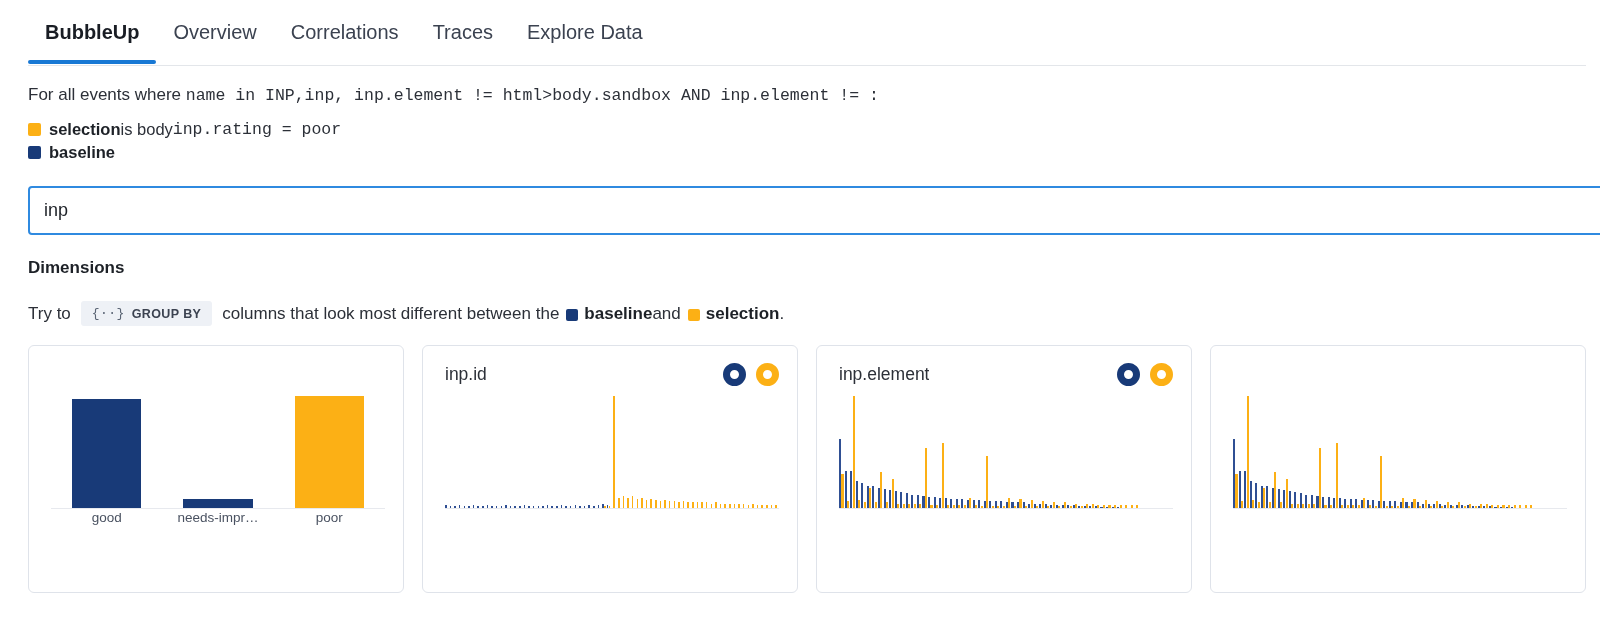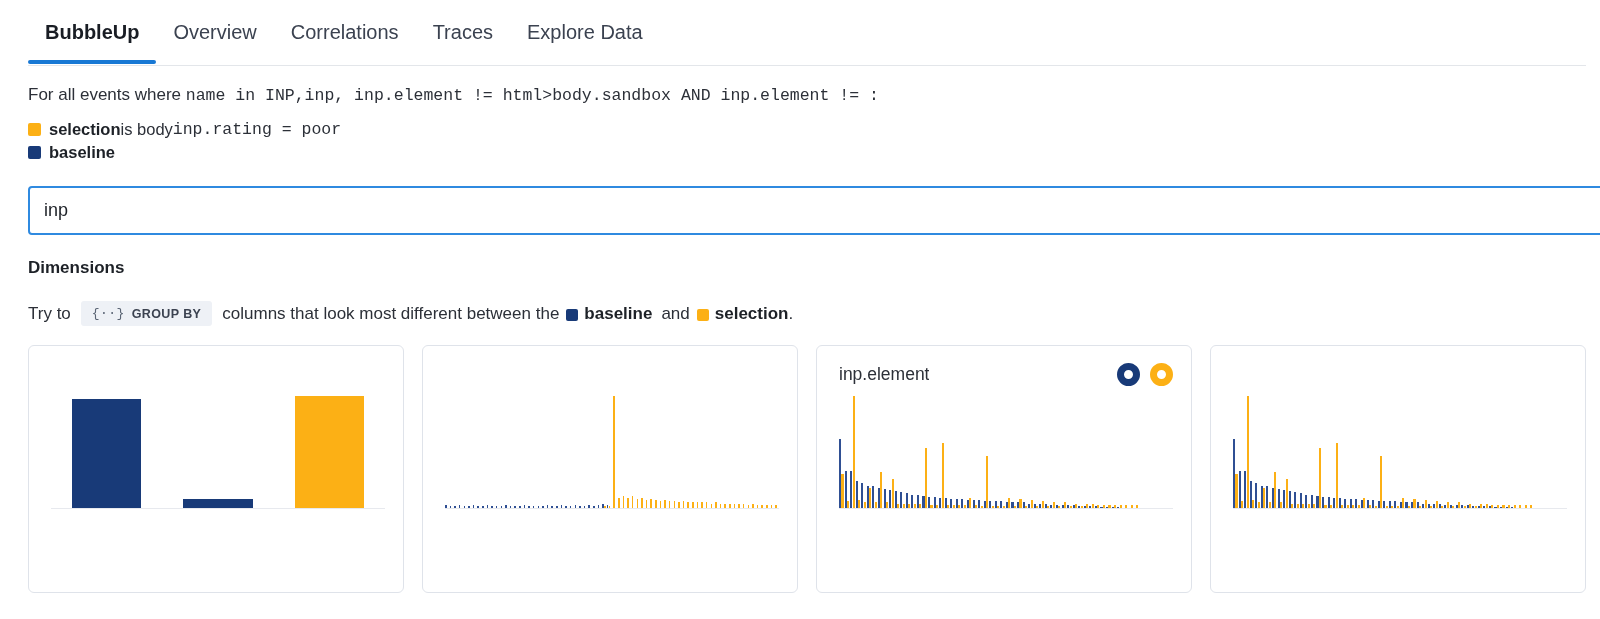--- a/index.html
+++ b/index.html
@@ -77,21 +77,21 @@
   .swatch {
     width: 13px; height: 13px;
     border-radius: 2px;
     margin-right: 8px;
     flex: none;
     display: inline-block;
   }
   .sw-selection { background: #fcb015; }
   .sw-baseline  { background: #183a78; }
   .strong { font-weight: 700; color: #1d2127; }
-  .legend-rest { margin-left: 9px; }
+  .legend-rest { margin-left: 0; }
 
   
   .search-wrap {
     position: absolute;
     left: 28px; top: 186px;
     width: 1596px;
     height: 49px;
   }
   .search-input {
     width: 100%;
@@ -309,23 +309,35 @@
             <div class="cat" style="width: 33.3333%;">
               <div class="bar baseline solid" style="height: 97%; width: 62%;"></div>
             </div>
             <div class="cat" style="width: 33.3333%;">
               <div class="bar baseline solid" style="height: 8%; width: 62%;"></div>
             </div>
             <div class="cat" style="width: 33.3333%;">
               <div class="bar selection" style="height: 100%; width: 62%;"></div>
             </div>
           </div>
+          <div class="cat-labels">
+            <div class="cat-label" style="width: 33.3333%;">good</div>
+            <div class="cat-label" style="width: 33.3333%;">needs-impr…</div>
+            <div class="cat-label" style="width: 33.3333%;">poor</div>
+          </div>
         </div>
       </div>
       <div class="card">
+        <div class="card-head">
+          <div class="card-title">inp.id</div>
+          <div class="donuts">
+            <span class="donut donut-baseline"></span>
+            <span class="donut donut-selection"></span>
+          </div>
+        </div>
         <div class="chart">
           <div class="plot">
             <div class="series" style="width: 100%;">
               <div class="tick" style="width: 1.38889%;">
                 <div class="bar baseline" style="height: 3%; width: 34%; margin-right: 8%;"></div>
                 <div class="bar selection" style="height: 0%; width: 34%;"></div>
               </div>
               <div class="tick" style="width: 1.38889%;">
                 <div class="bar baseline" style="height: 2%; width: 34%; margin-right: 8%;"></div>
                 <div class="bar selection" style="height: 0%; width: 34%;"></div>

